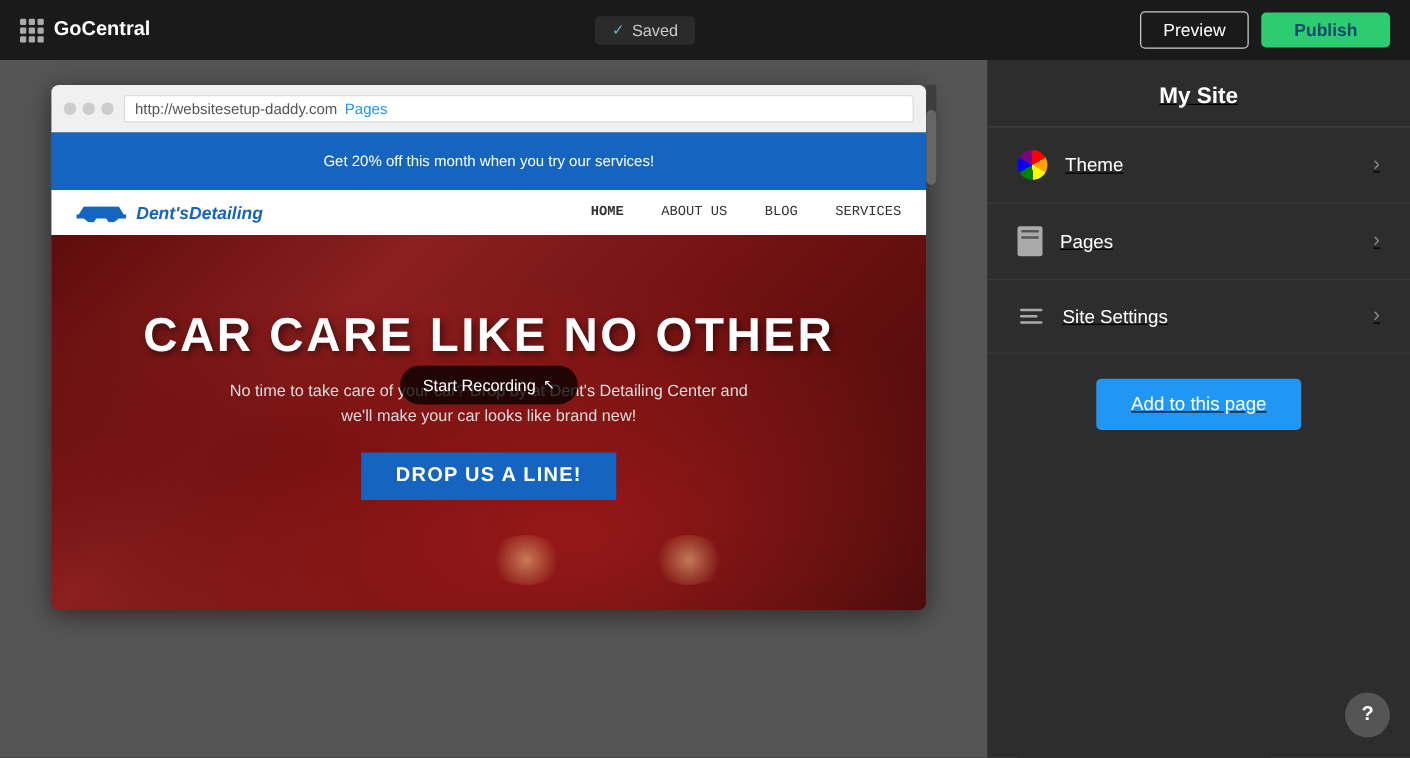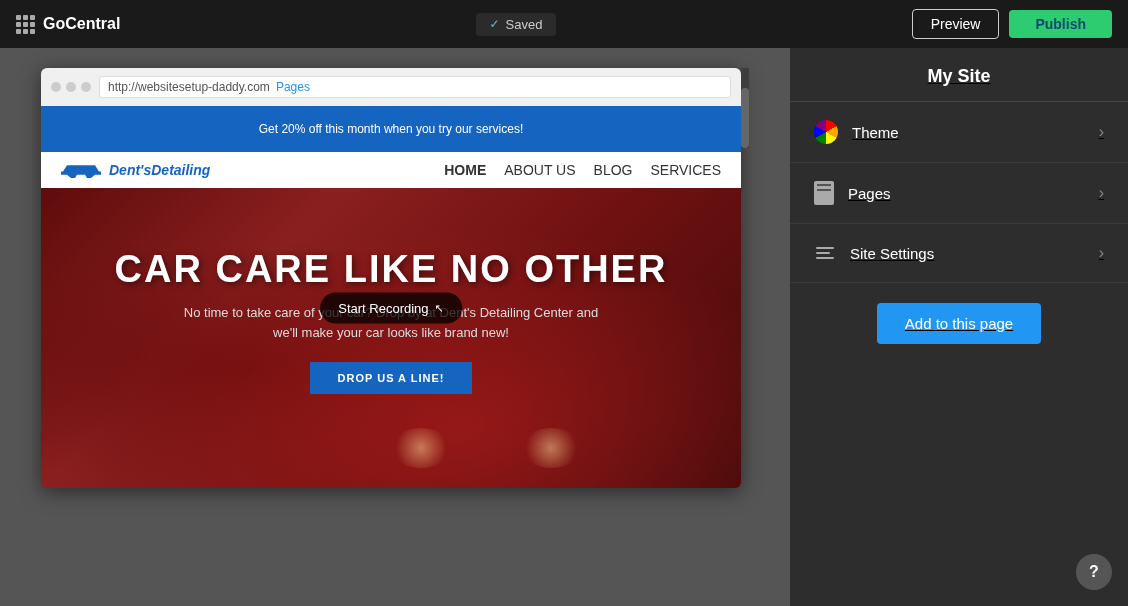--- a/index.html
+++ b/index.html
@@ -162,23 +162,24 @@
       clip-path: polygon(5% 60%, 15% 20%, 85% 20%, 95% 60%, 100% 60%, 100% 80%, 85% 80%, 75% 100%, 65% 100%, 60% 80%, 40% 80%, 35% 100%, 25% 100%, 15% 80%, 0% 80%, 0% 60%);
     }
     .logo-text {
       font-size: 14px;
       font-weight: 700;
       font-style: italic;
     }
     .logo-text span { color: #1565C0; }
     .site-nav-links {
       display: flex;
-      gap: 18px;
-      font-size: 14px;
+      gap: 30px;
+      font-size: 11px;
       color: #333;
+      font-family: Liberation Mono, monospace;
     }
     .site-nav-links .active { font-weight: 700; }
 
     
     .site-hero {
       position: relative;
       height: 300px;
       background: #8B1A1A;
       overflow: hidden;
     }
@@ -224,21 +225,21 @@
       font-size: 13px;
       margin: 12px auto;
       max-width: 440px;
       line-height: 1.5;
     }
     .hero-cta {
       display: inline-block;
       background: #1565C0;
       color: #fff;
       padding: 10px 28px;
-      font-size: 11px;
+      font-size: 16px;
       font-weight: 700;
       letter-spacing: 1px;
       text-transform: uppercase;
       cursor: pointer;
       margin-top: 8px;
       border: none;
     }
 
     
     .recording-badge {

